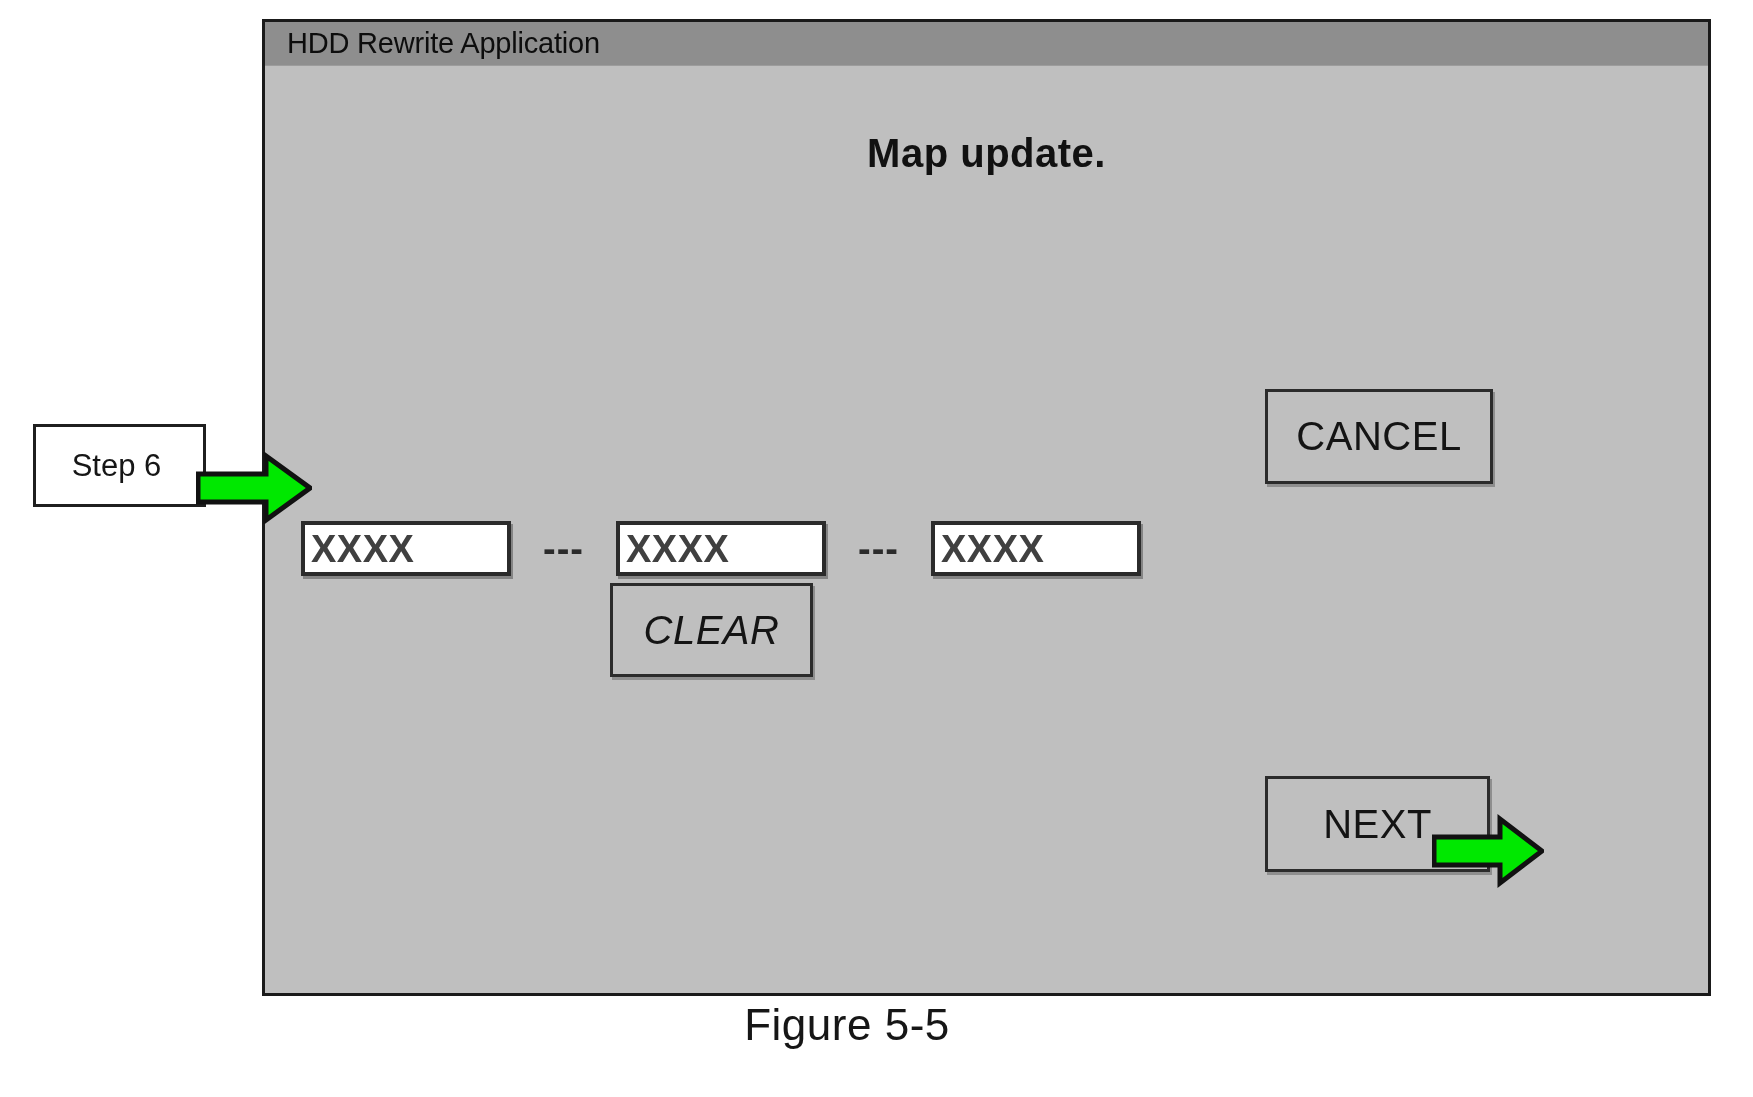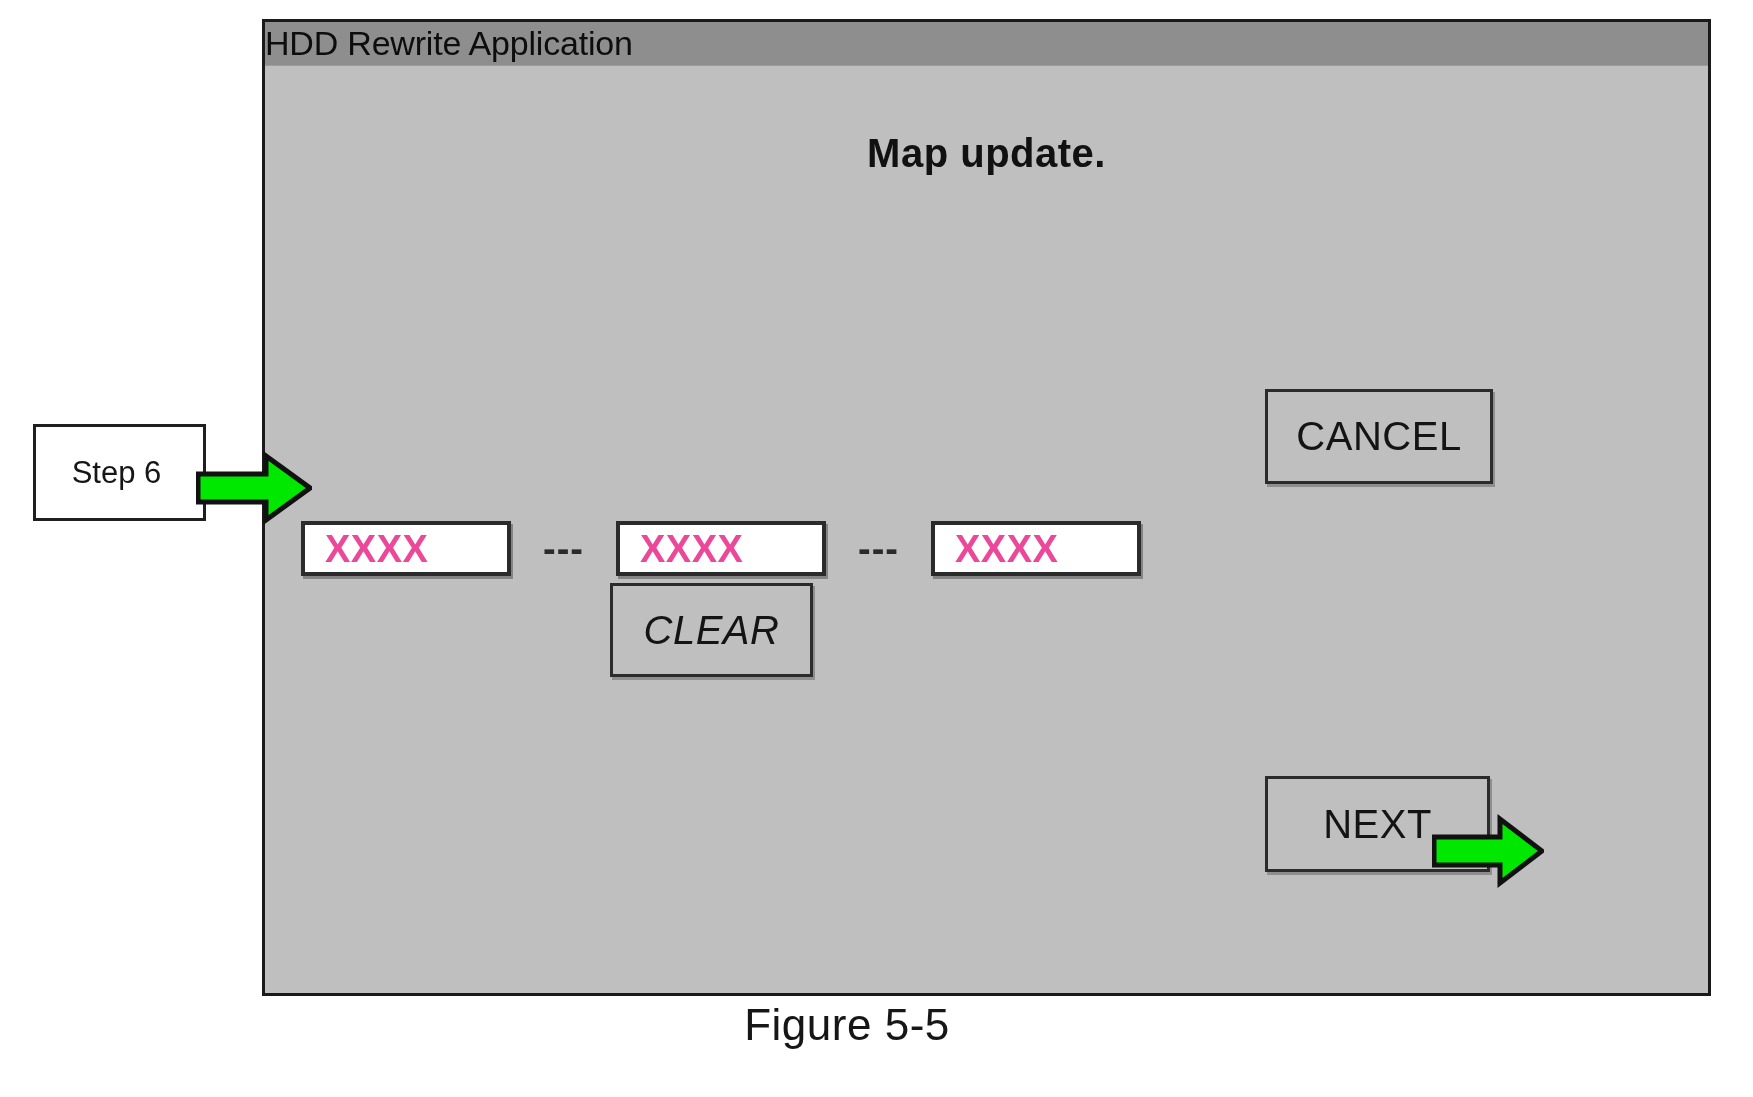--- a/index.html
+++ b/index.html
@@ -32,22 +32,23 @@
     top: 0;
     width: 100%;
     height: 44px;
     background: #8e8e8e;
     border-bottom: 1px solid #9c9c9c;
     box-sizing: border-box;
     display: flex;
     align-items: center;
   }
   #titlebar-text {
-    font-size: 34px;
+    font-size: 29px;
     color: #0d0d0d;
+    padding-left: 22px;
     letter-spacing: -0.2px;
     white-space: nowrap;
   }
   #dialog-body {
     position: absolute;
     left: 0;
     top: 44px;
     right: 0;
     bottom: 0;
     background: #bfbfbf;
@@ -81,22 +82,22 @@
     background: #ffffff;
     border: 4px solid #2b2b2b;
     box-sizing: border-box;
     display: flex;
     align-items: center;
     box-shadow: 2px 3px 0 rgba(60,60,60,0.45);
   }
   .text-field-value {
     font-size: 38px;
     font-weight: bold;
-    color: #ec4899;
-    padding-left: 20px;
+    color: #404040;
+    padding-left: 6px;
     letter-spacing: 0.5px;
     line-height: 1;
   }
   .separator {
     width: 105px;
     text-align: center;
     font-size: 38px;
     font-weight: bold;
     color: #2b2b2b;
     line-height: 1;
@@ -149,21 +150,21 @@
     justify-content: center;
   }
   .callout-label {
     font-size: 31px;
     color: #161616;
   }
   #callout-step6 {
     left: 33px;
     top: 424px;
     width: 173px;
-    height: 97px;
+    height: 83px;
     border: 3px solid #1f1f1f;
   }
   #callout-step6 .callout-label {
     padding-right: 6px;
   }
   #callout-step7 {
     left: 1004px;
     top: 718px;
     width: 172px;
     height: 105px;

